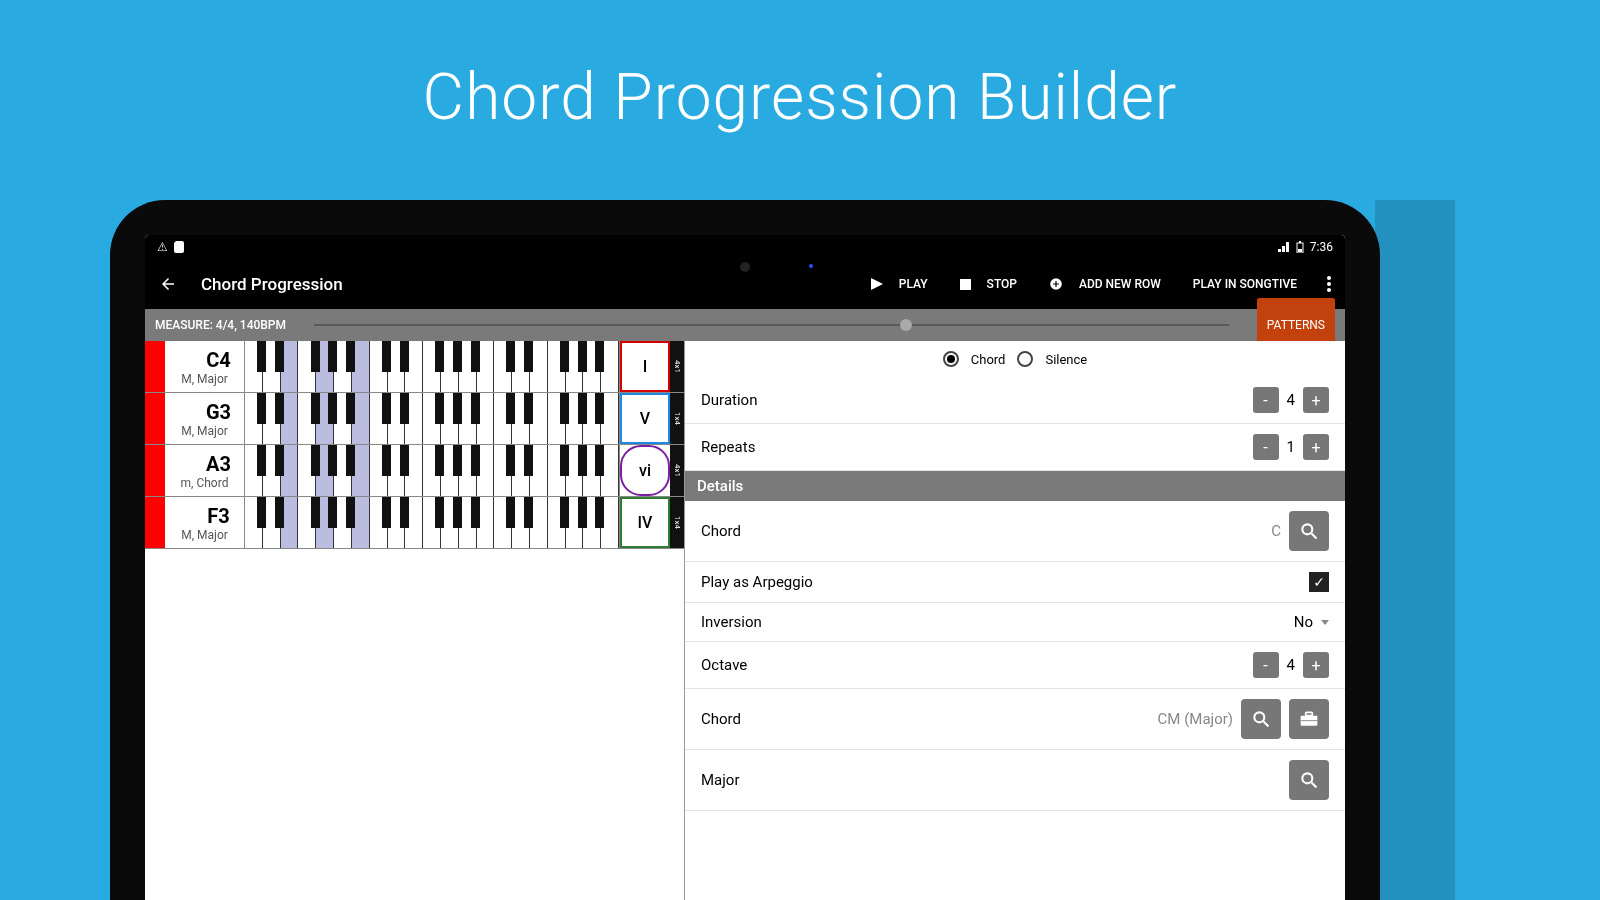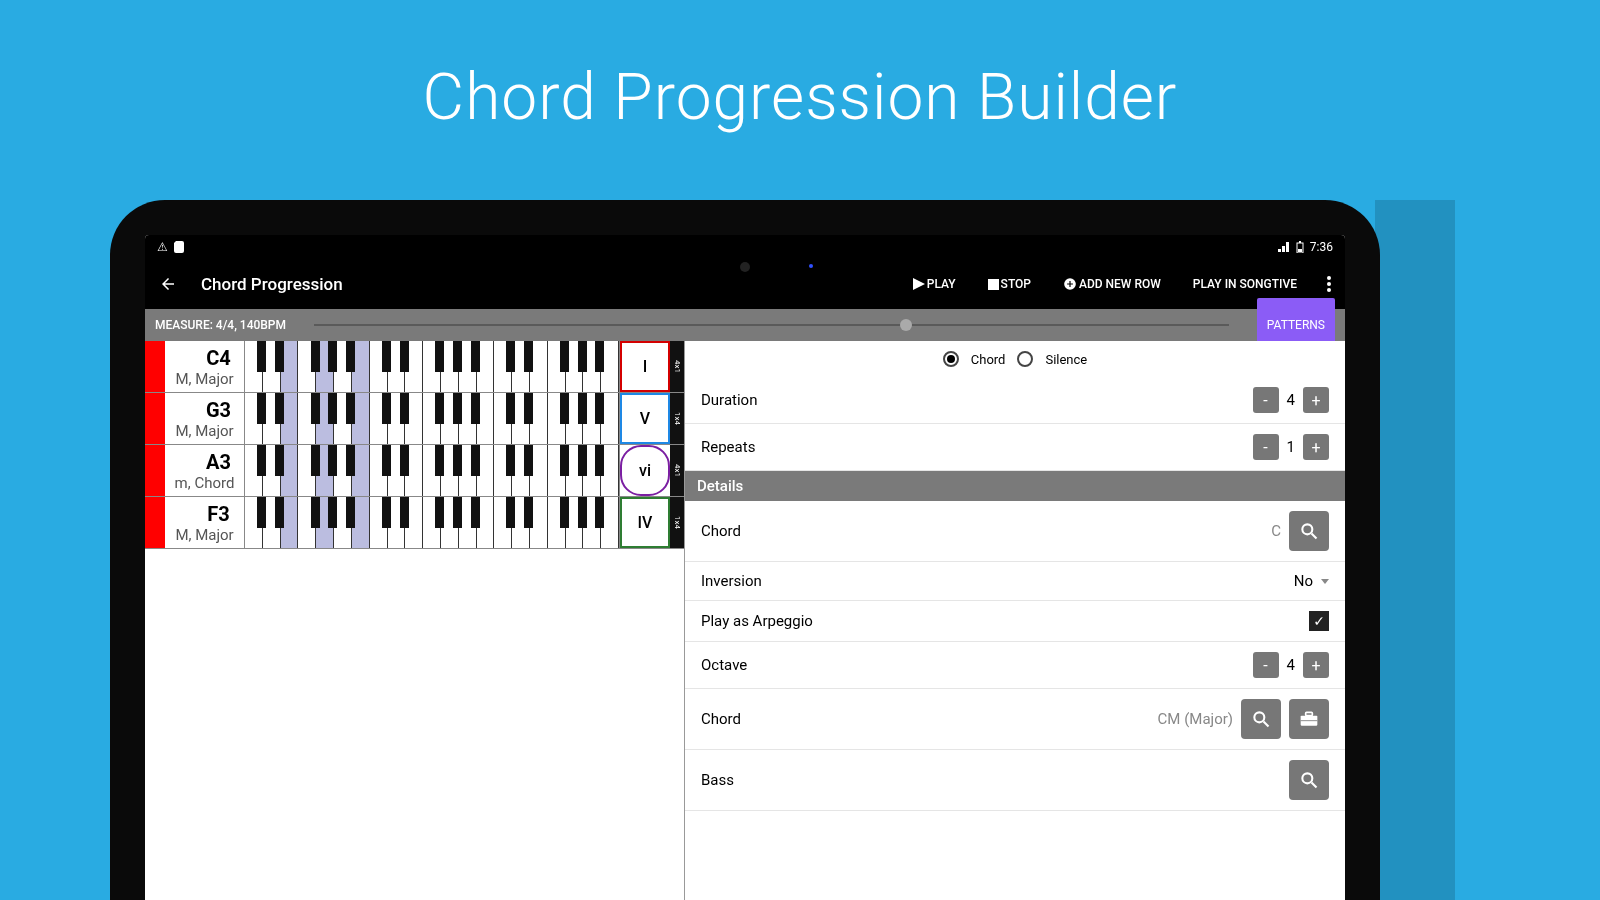--- a/index.html
+++ b/index.html
@@ -63,43 +63,43 @@
   background: #000;
   color: #fff;
   height: 50px;
   display: flex;
   align-items: center;
   padding: 0 14px;
   gap: 16px;
 }
 .app-title { font-size: 17px; font-weight:500; margin-left: 8px;}
 .app-bar-spacer { flex:1; }
-.app-action { display:flex; align-items:center; gap:2px; font-size:12px; font-weight:500; cursor:pointer; padding:0 8px;}
+.app-action { display:flex; align-items:center; gap:16px; font-size:12px; font-weight:500; cursor:pointer; padding:0 8px;}
 .ico { display:inline-flex; align-items:center; justify-content:center;}
 .sub-bar {
   background: #7a7a7a;
   color: #fff;
   height: 32px;
   display: flex;
   align-items: center;
   padding: 0 10px;
   font-size: 12px;
   gap: 16px;
 }
 .slider-track { flex:1; height:2px; background:#5a5a5a; position:relative; margin:0 12px;}
 .slider-thumb { position:absolute; left:64%; top:-5px; width:12px; height:12px; background:#aaa; border-radius:50%;}
-.patterns-btn { background:#8b5cf6; padding:20px 10px; font-size:12px; border-radius:2px; cursor:pointer;}
+.patterns-btn { background:#c2410c; padding:20px 10px; font-size:12px; border-radius:2px; cursor:pointer;}
 .main { flex:1; display:flex; overflow:hidden;}
 .left-panel { width:540px; border-right:1px solid #999; background:#fff; overflow:auto;}
 .right-panel { flex:1; background:#fff; overflow:auto; padding:0;}
 .chord-row { display:flex; height:52px; border-bottom:1px solid #888; align-items:stretch;}
 .red-handle { width:20px; background:#f00;}
 .chord-label { width:80px; background:#fff; display:flex; flex-direction:column; align-items:center; justify-content:center; border-right:1px solid #888;}
 .chord-note { font-size:20px; font-weight:bold;margin-left:28px;}
-.chord-mode { font-size:15px; color:#555;}
+.chord-mode { font-size:12px; color:#555;}
 .piano { flex:1; background:#fff; position:relative; display:flex; border-right:1px solid #888;}
 .white-key { flex:1; border-right:1px solid #333; background:#fff; position:relative;}
 .white-key.hl { background:#bbbde0;}
 .black-keys { position:absolute; left:0; top:0; width:100%; height:60%; pointer-events:none;}
 .black-key { position:absolute; width:2.4%; height:100%; background:#111; top:0;}
 .roman-box { width:50px; display:flex; align-items:center; justify-content:center; font-size:16px; font-weight:500; border:2px solid;}
 .size-badge { width:14px; background:#111; color:#fff; font-size:8px; display:flex; align-items:center; justify-content:center; writing-mode:vertical-rl;}
 .radio-row { display:flex; gap:12px; justify-content:center; padding:10px 0; font-size:13px; align-items:center;}
 .radio { width:16px; height:16px; border:2px solid #444; border-radius:50%; display:inline-flex; align-items:center; justify-content:center;}
 .radio.sel::after { content:''; width:8px; height:8px; background:#000; border-radius:50%;}
@@ -436,30 +436,30 @@
             <div class="icon-btn">
                 <svg width="20" height="20" viewBox="0 0 24 24">
                   <circle cx="10" cy="10" r="6" fill="none" stroke="#fff" stroke-width="2.5"></circle>
                   <line x1="15" y1="15" x2="21" y2="21" stroke="#fff" stroke-width="2.5"></line>
                 </svg>
               </div>
           </div>
         </div>
 
         <div class="prop-row">
+          <span>Play as Arpeggio</span>
+          <div class="checkbox">✓</div>
+        </div>
+
+        <div class="prop-row">
           <span>Inversion</span>
           <div class="dropdown-val">
             <span>No</span>
             <div class="tri"></div>
           </div>
-        </div>
-
-        <div class="prop-row">
-          <span>Play as Arpeggio</span>
-          <div class="checkbox">✓</div>
         </div>
 
         <div class="prop-row">
           <span>Octave</span>
           <div class="prop-controls">
             <div class="stepper-btn">-</div>
             <span>4</span>
             <div class="stepper-btn">+</div>
           </div>
         </div>
@@ -478,21 +478,21 @@
                 <svg width="20" height="18" viewBox="0 0 24 20">
                   <rect x="2" y="6" width="20" height="12" rx="1" fill="#fff"></rect>
                   <rect x="8" y="2" width="8" height="4" rx="1" fill="none" stroke="#fff" stroke-width="2"></rect>
                   <line x1="2" y1="12" x2="22" y2="12" stroke="#777" stroke-width="1"></line>
                 </svg>
               </div>
           </div>
         </div>
 
         <div class="prop-row">
-          <span>Bass</span>
+          <span>Major</span>
           <div class="prop-controls">
             <div class="icon-btn">
                 <svg width="20" height="20" viewBox="0 0 24 24">
                   <circle cx="10" cy="10" r="6" fill="none" stroke="#fff" stroke-width="2.5"></circle>
                   <line x1="15" y1="15" x2="21" y2="21" stroke="#fff" stroke-width="2.5"></line>
                 </svg>
               </div>
           </div>
         </div>
 

